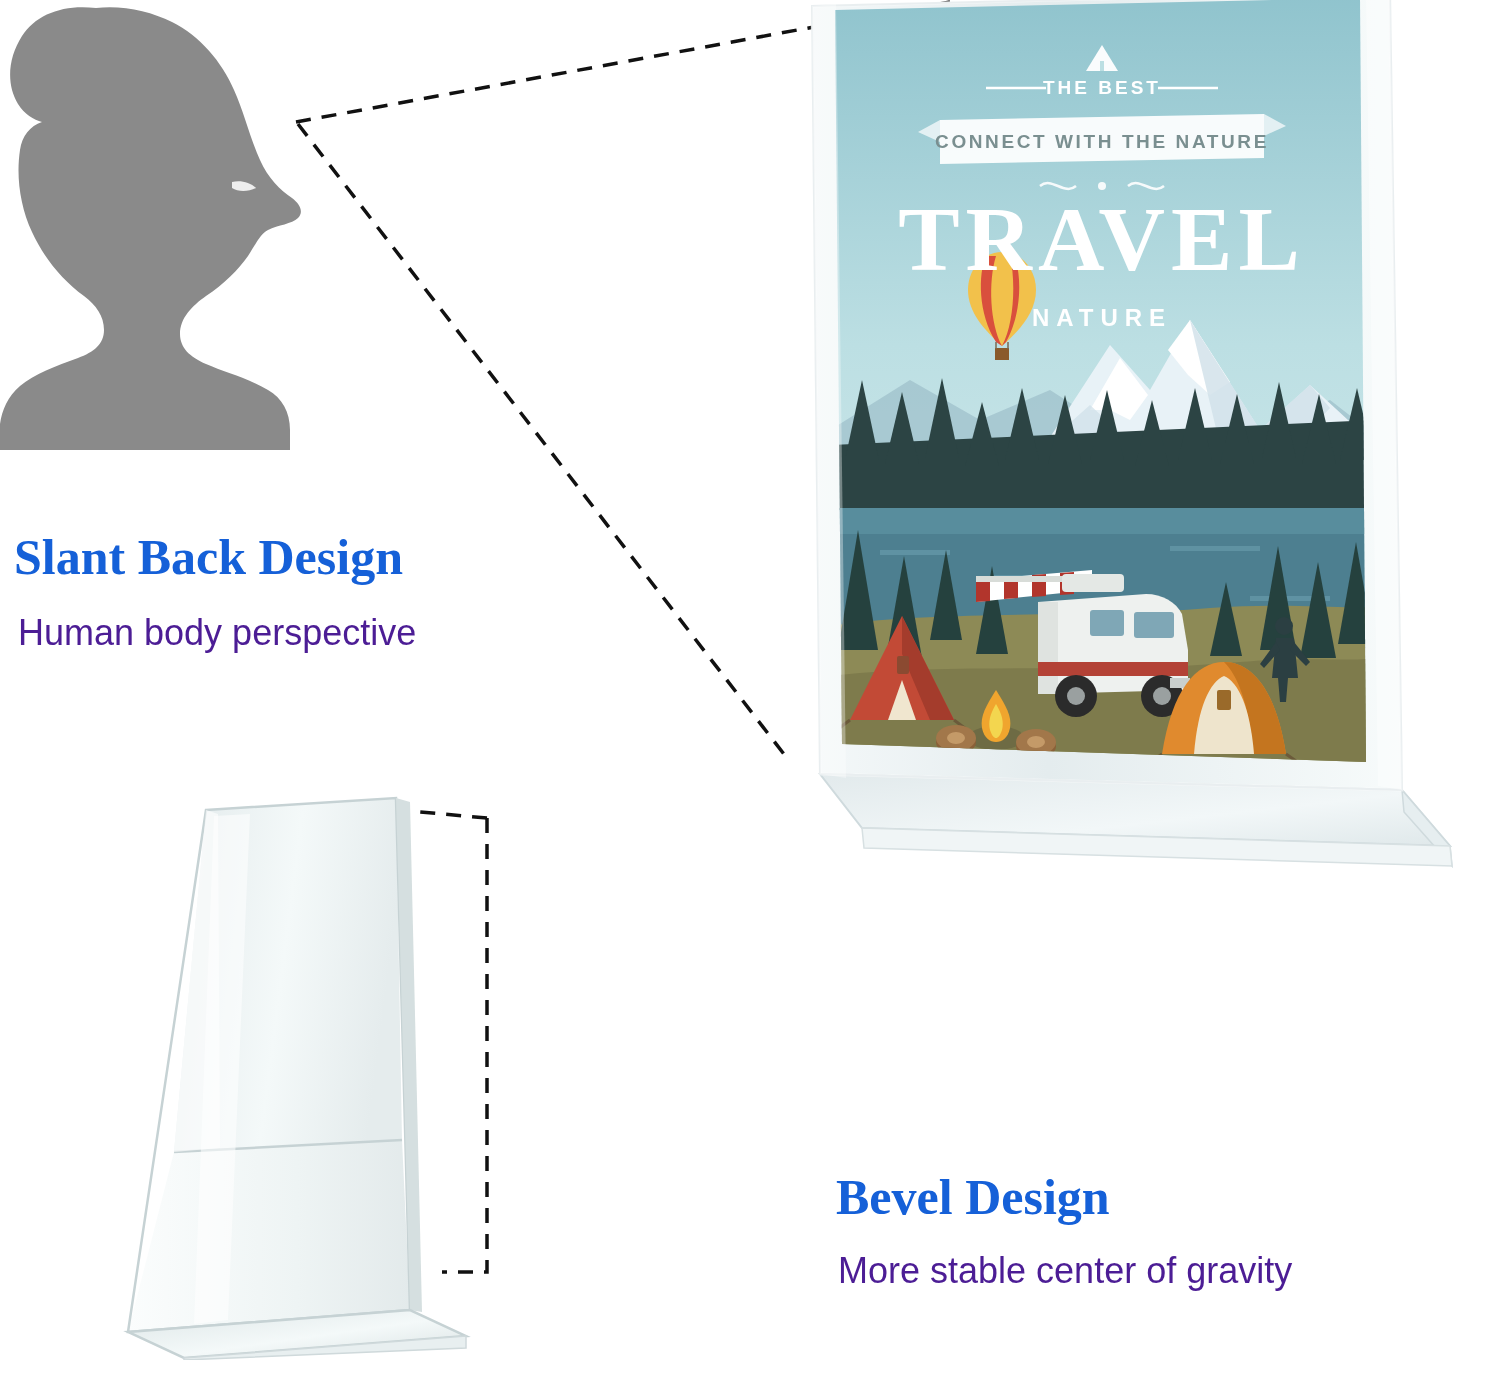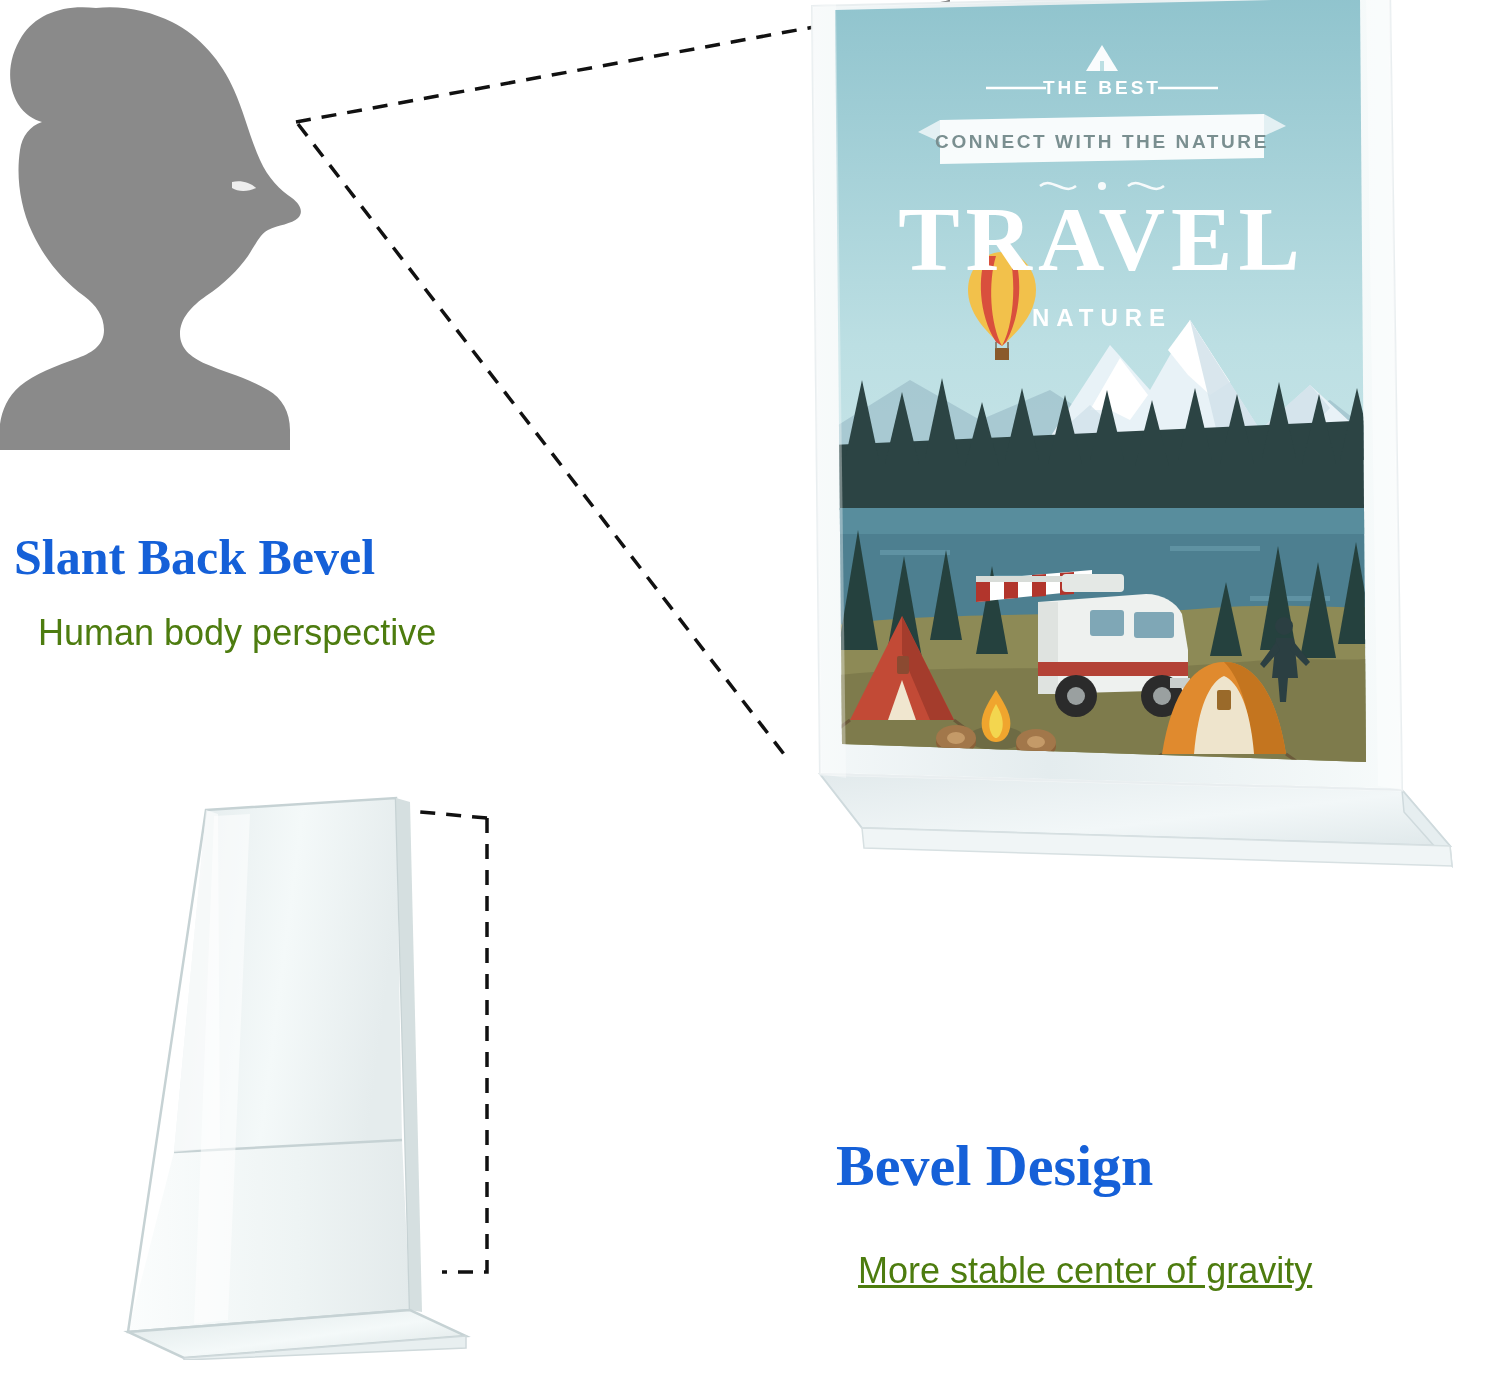--- a/index.html
+++ b/index.html
@@ -25,28 +25,27 @@
     position: absolute;
     font-family: "Liberation Serif", serif;
     font-weight: bold;
     color: #1560d8;
     letter-spacing: 0px;
     white-space: nowrap;
   }
   .callout-sub {
     position: absolute;
     font-family: "Liberation Sans", sans-serif;
-    color: #4d7c0f;
+    color: #4c1d95;
     white-space: nowrap;
-    margin-left: 20px;
   }
   #slant-title { left: 14px; top: 528px; font-size: 50px; }
   #slant-sub   { left: 18px; top: 612px; font-size: 36px; }
-  #bevel-title { left: 836px; top: 1132px; font-size: 58px; }
-  #bevel-sub   { left: 838px; top: 1250px; font-size: 36px; text-decoration: underline; }
+  #bevel-title { left: 836px; top: 1168px; font-size: 50px; }
+  #bevel-sub   { left: 838px; top: 1250px; font-size: 36px; }
 
   
   #head-silhouette {
     position: absolute;
     left: 0px;
     top: 0px;
     width: 320px;
     height: 450px;
   }
 
@@ -352,19 +351,19 @@
 
     <polygon points="286,18 300,22 312,532 300,530" fill="#d5dfe0"></polygon>
     <polygon points="96,30 108,34 110,368 64,372" fill="#ffffff" opacity="0.6"></polygon>
 
     <polygon points="18,552 300,530 356,556 74,578" fill="url(#emptyBase)" stroke="#c6d2d4" stroke-width="2.5"></polygon>
     <polygon points="74,578 356,556 356,568 74,580" fill="#e8eff0" stroke="#cfd9db" stroke-width="1.5"></polygon>
 
     <polygon points="104,36 140,34 118,540 84,544" fill="#ffffff" opacity="0.55"></polygon>
   </svg>
 
-  <div class="callout-title no-select" id="slant-title">Slant Back Bevel</div>
+  <div class="callout-title no-select" id="slant-title">Slant Back Design</div>
   <div class="callout-sub no-select" id="slant-sub">Human body perspective</div>
 
   <div class="callout-title no-select" id="bevel-title">Bevel Design</div>
   <div class="callout-sub no-select" id="bevel-sub">More stable center of gravity</div>
 
 </div>
 
 </body></html>

